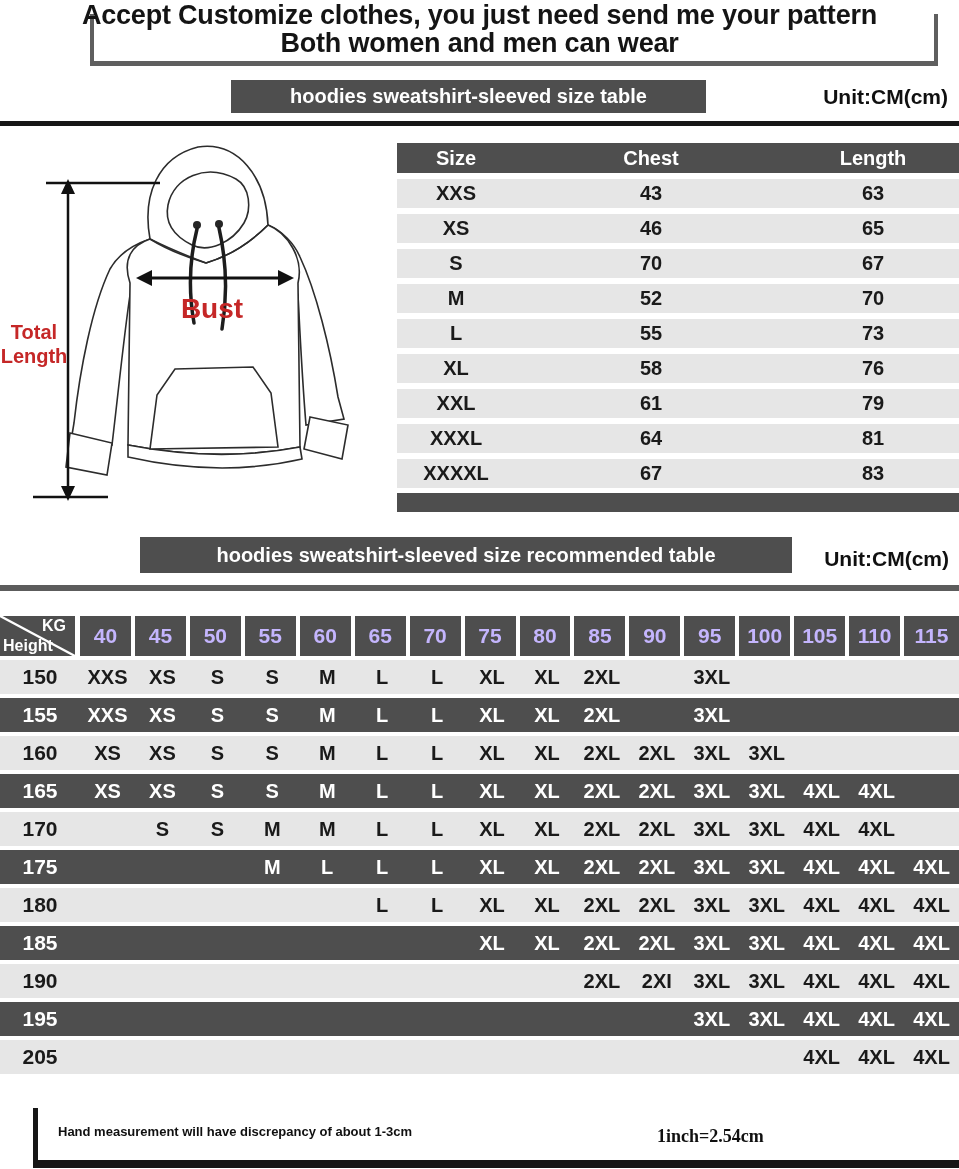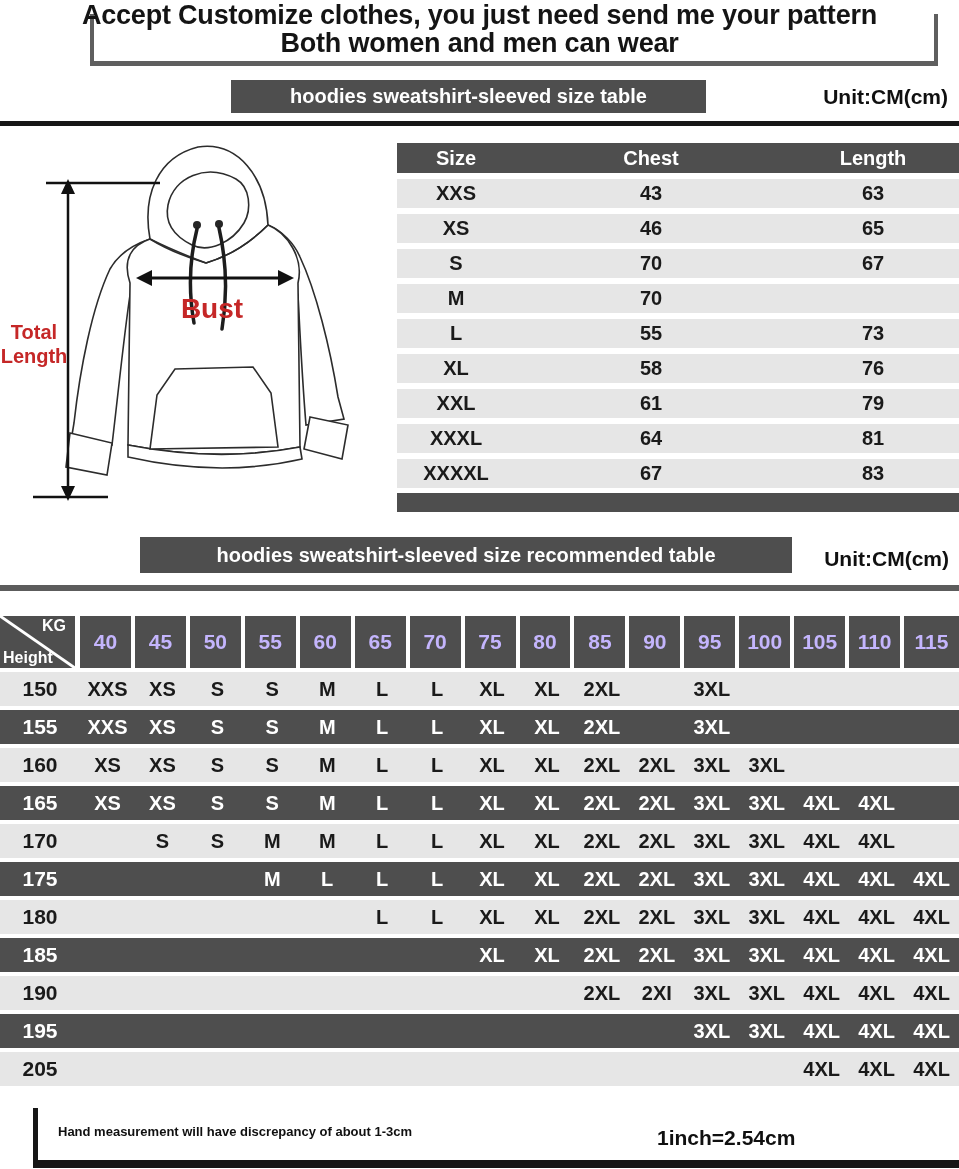--- a/index.html
+++ b/index.html
@@ -30,40 +30,40 @@
   .st-header{height:30px;background:#4e4e4e;color:#fff;display:grid;
     grid-template-columns:118px 272px 1fr;align-items:center;font-size:20px;font-weight:700;}
   .st-header div{text-align:center;}
   .st-row{height:29px;margin-top:6px;background:#e6e6e6;display:grid;
     grid-template-columns:118px 272px 1fr;align-items:center;
     font-size:20px;font-weight:700;color:#1a1a1a;}
   .st-row div{text-align:center;}
   .st-footer{height:19px;margin-top:5px;background:#4e4e4e;}
   
   .rec-table{position:absolute;left:0;top:612px;width:959px;}
-  .rec-header{display:grid;grid-template-columns:80px repeat(16,1fr);height:52px;margin-top:4px;}
+  .rec-header{display:grid;grid-template-columns:80px repeat(16,1fr);height:40px;margin-top:4px;}
   .rec-hcell{background:#4e4e4e;color:#c4b5fd;font-size:21px;font-weight:700;
     display:flex;align-items:center;justify-content:center;border-right:4px solid #fff;}
   .rec-header > :last-child{border-right:0;}
   .rec-corner{position:relative;background:#4e4e4e;border-right:5px solid #fff;}
   .rec-corner svg{position:absolute;left:0;top:0;width:100%;height:100%;}
   .corner-kg{position:absolute;right:9px;top:1px;color:#fff;font-size:16px;font-weight:700;}
   .corner-height{position:absolute;left:3px;bottom:1px;color:#fff;font-size:16px;font-weight:700;}
   .rec-body{margin-top:4px;}
   .rec-row{display:grid;grid-template-columns:80px repeat(16,1fr);height:34px;margin-bottom:4px;
     align-items:center;font-weight:700;}
   .rec-row.light{background:#e6e6e6;color:#1a1a1a;}
   .rec-row.dark{background:#4e4e4e;color:#fff;}
   .rec-height{font-size:21px;text-align:center;}
   .rec-cell{font-size:20px;text-align:center;}
   
   .foot-left{position:absolute;left:33px;top:1108px;width:5px;height:54px;background:#161616;}
   .foot-bottom{position:absolute;left:33px;top:1160px;width:926px;height:8px;background:#161616;}
   .foot-note{position:absolute;left:58px;top:1124px;font-size:13px;font-weight:700;color:#101010;}
-  .foot-conv{position:absolute;left:657px;top:1126px;font-size:21px;font-weight:700;color:#101010;}
+  .foot-conv{position:absolute;left:657px;top:1126px;font-size:18px;font-weight:700;color:#101010;font-family:Liberation Serif, serif;}
 </style>
 </head>
 <body>
 
 <div class="canvas">
 
   <div class="hdr-frame"></div>
   <div class="hdr-text">
     <div>Accept Customize clothes, you just need send me your pattern</div>
     <div>Both women and men can wear</div>
@@ -139,20 +139,21 @@
   </div>
 
   <div class="st-row">
     <div>S</div>
     <div>70</div>
     <div>67</div>
   </div>
 
   <div class="st-row">
     <div>M</div>
+    <div>52</div>
     <div>70</div>
   </div>
 
   <div class="st-row">
     <div>L</div>
     <div>55</div>
     <div>73</div>
   </div>
 
   <div class="st-row">

